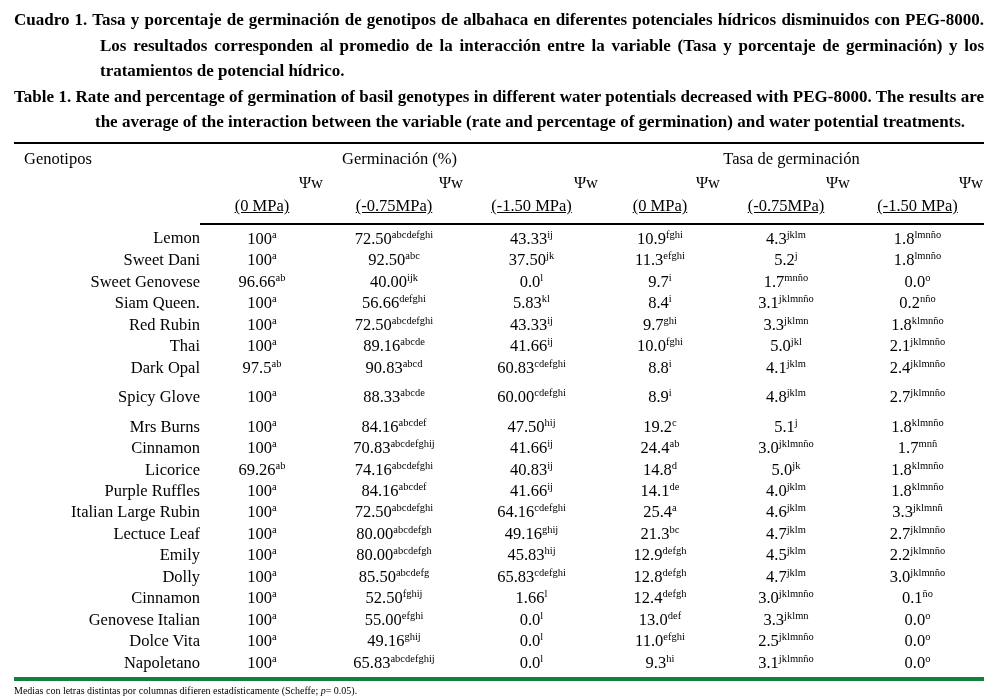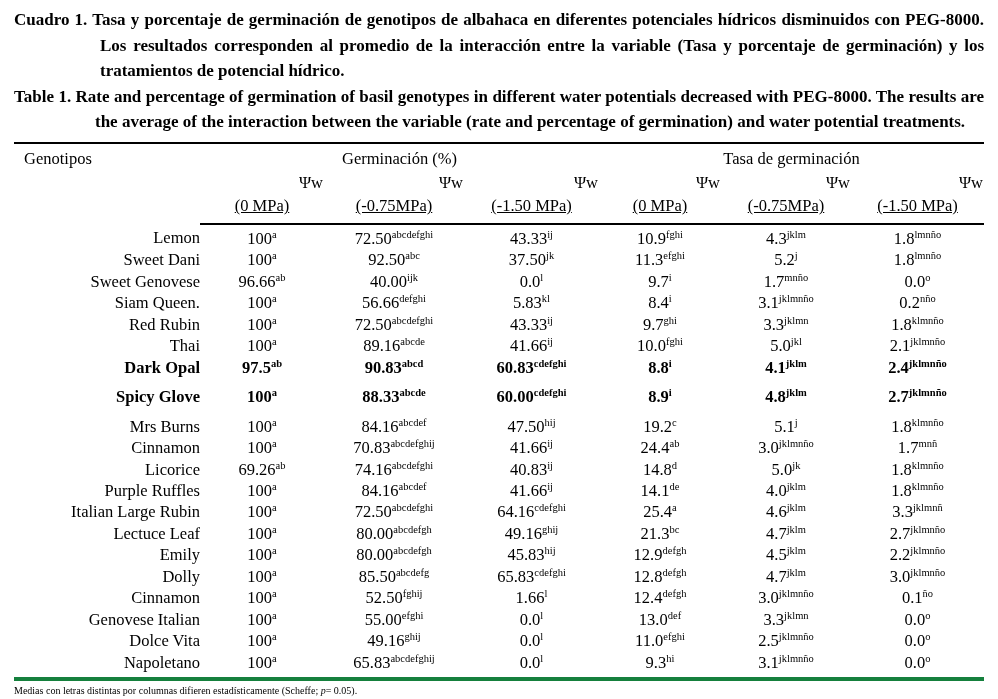--- a/index.html
+++ b/index.html
@@ -25,21 +25,21 @@
   thead th { font-size: 16.5px; line-height: 1.3; text-align: center; vertical-align: top; }
   th.geno-h { text-align: left; padding: 4px 0 0 10px; }
   tr.group-row th { padding-top: 4px; }
   tr.psi-row th { padding-top: 2px; text-align: right; }
   tr.mpa-row th { padding-bottom: 6px; border-bottom: 2px solid #000; text-decoration: underline; }
   tbody td {
     font-size: 16.5px; line-height: 1.18; text-align: center;
     padding: 1px 0; white-space: nowrap;
   }
   tbody td.geno { text-align: right; padding-left: 10px; }
-  tbody tr.gap-after td { padding-bottom: 9px; font-weight: bold; }
+  tbody tr.gap-after td { padding-bottom: 9px; }
   tbody tr:first-child td { padding-top: 4px; }
   tbody tr:last-child td { border-bottom: 4px solid #15803d; padding-bottom: 5px; }
   sup.letters { font-size: 10.5px; line-height: 0; vertical-align: super; letter-spacing: 0; }
   
   .footnote {
     margin: 3px 0 0 0; font-size: 10px; line-height: 1.3; text-align: left;
   }
   .footnote .p-it { font-style: italic; }
 </style>
 </head>

